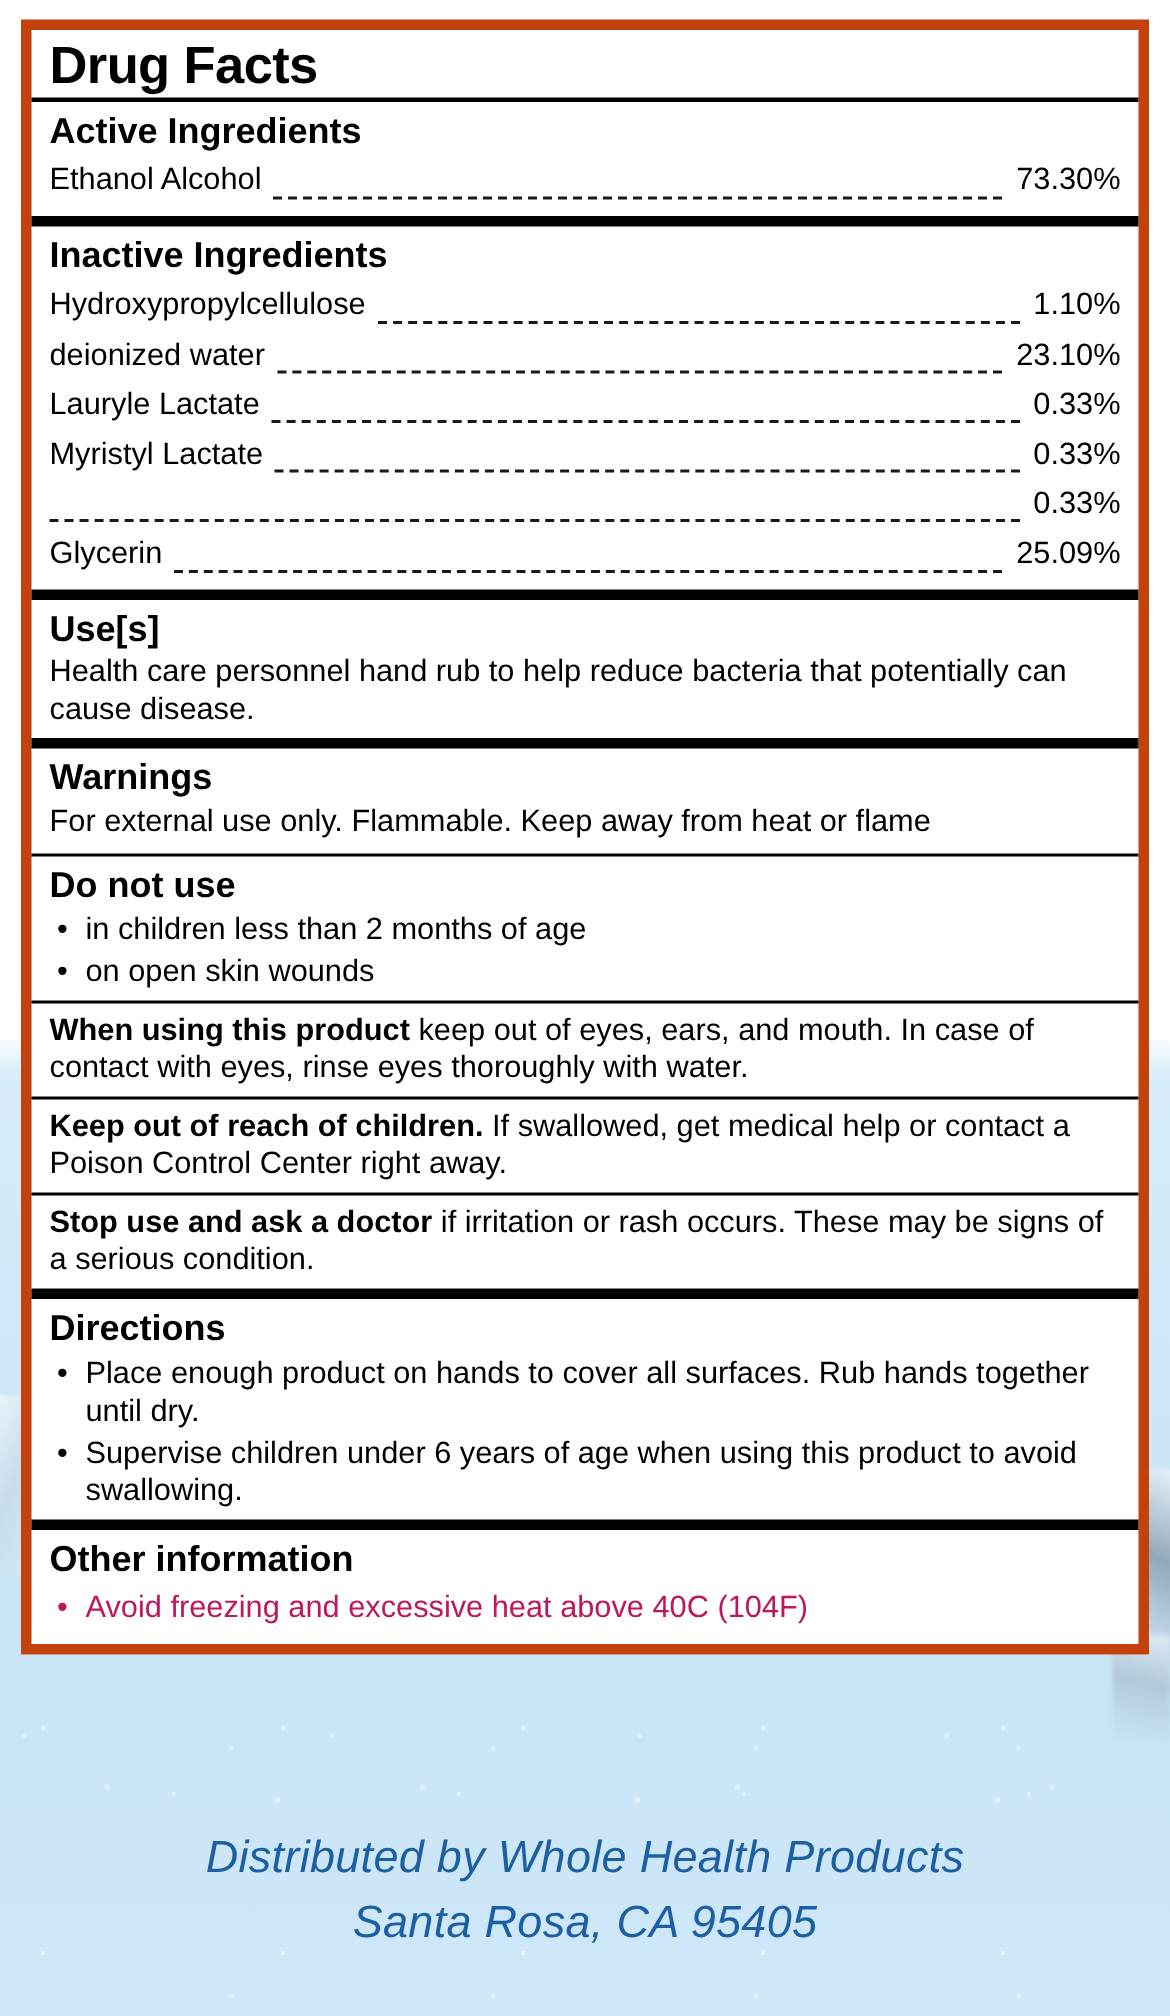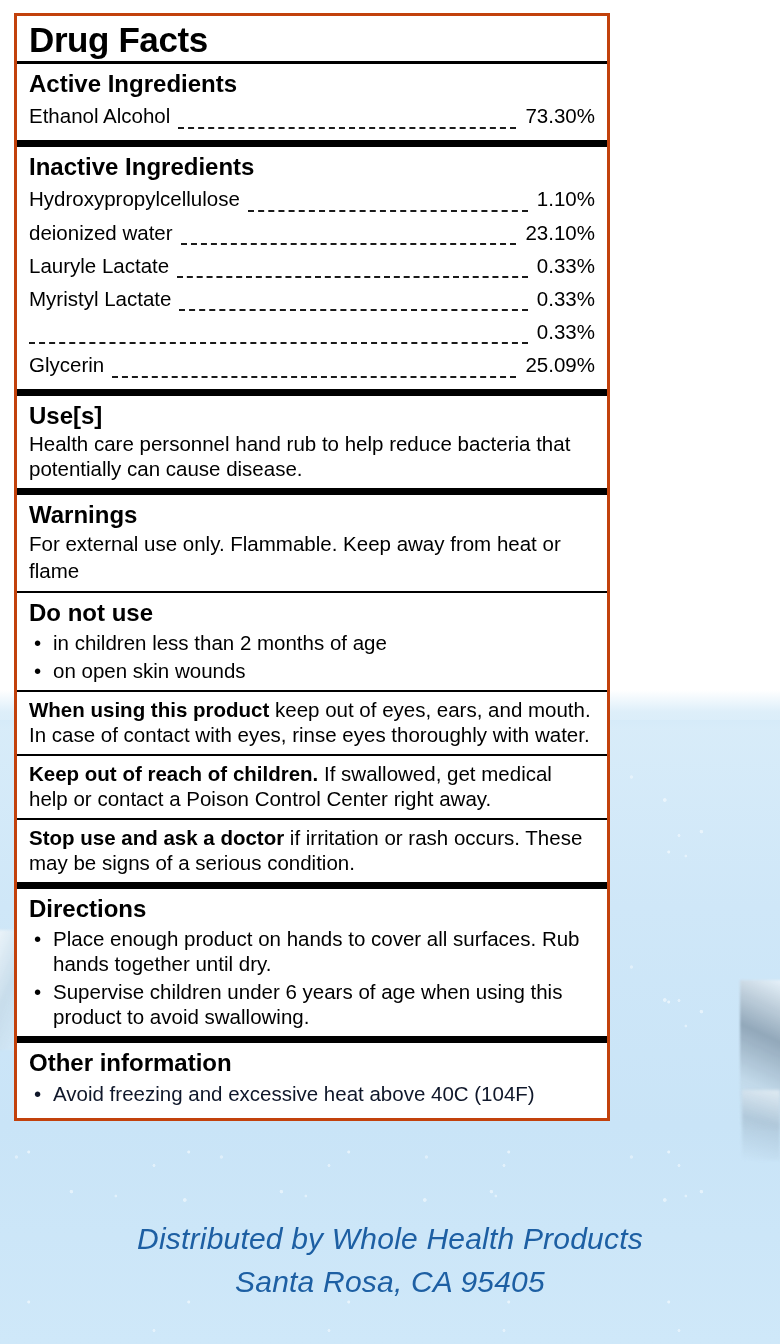--- a/index.html
+++ b/index.html
@@ -79,23 +79,23 @@
     height: 70px;
     background: linear-gradient(195deg, rgba(255,255,255,0.5) 0%, rgba(150,172,190,0.45) 45%, rgba(255,255,255,0) 100%);
     filter: blur(1.4px);
   }
 
   
   #drug-facts {
     position: absolute;
     left: 14px;
     top: 13px;
-    width: 596px;
+    width: 752px;
     box-sizing: border-box;
-    border: 3px solid #c2410c;
+    border: 7px solid #c2410c;
     background: #ffffff;
     color: #000;
   }
 
   
   .block {
     padding: 0;
   }
   .block + .block {
     border-top: 7px solid #000;
@@ -329,21 +329,21 @@
           <li>Place enough product on hands to cover all surfaces. Rub hands together until dry.</li>
           <li>Supervise children under 6 years of age when using this product to avoid swallowing.</li>
         </ul>
       </div>
     </div>
 
     <div class="block">
       <div class="inner-pad">
         <div class="head">Other information</div>
         <ul class="bullets tight" id="other-info-list">
-          <li style="color: #0f172a;">Avoid freezing and excessive heat above 40C (104F)</li>
+          <li style="color: #be185d;">Avoid freezing and excessive heat above 40C (104F)</li>
         </ul>
       </div>
     </div>
 
   </div>
 
   <div id="distributor" style="color: rgb(29, 95, 163); font-style: italic;">
     <span class="dline">Distributed by Whole Health Products</span>
     <span class="dline">Santa Rosa, CA  95405</span>
   </div>

